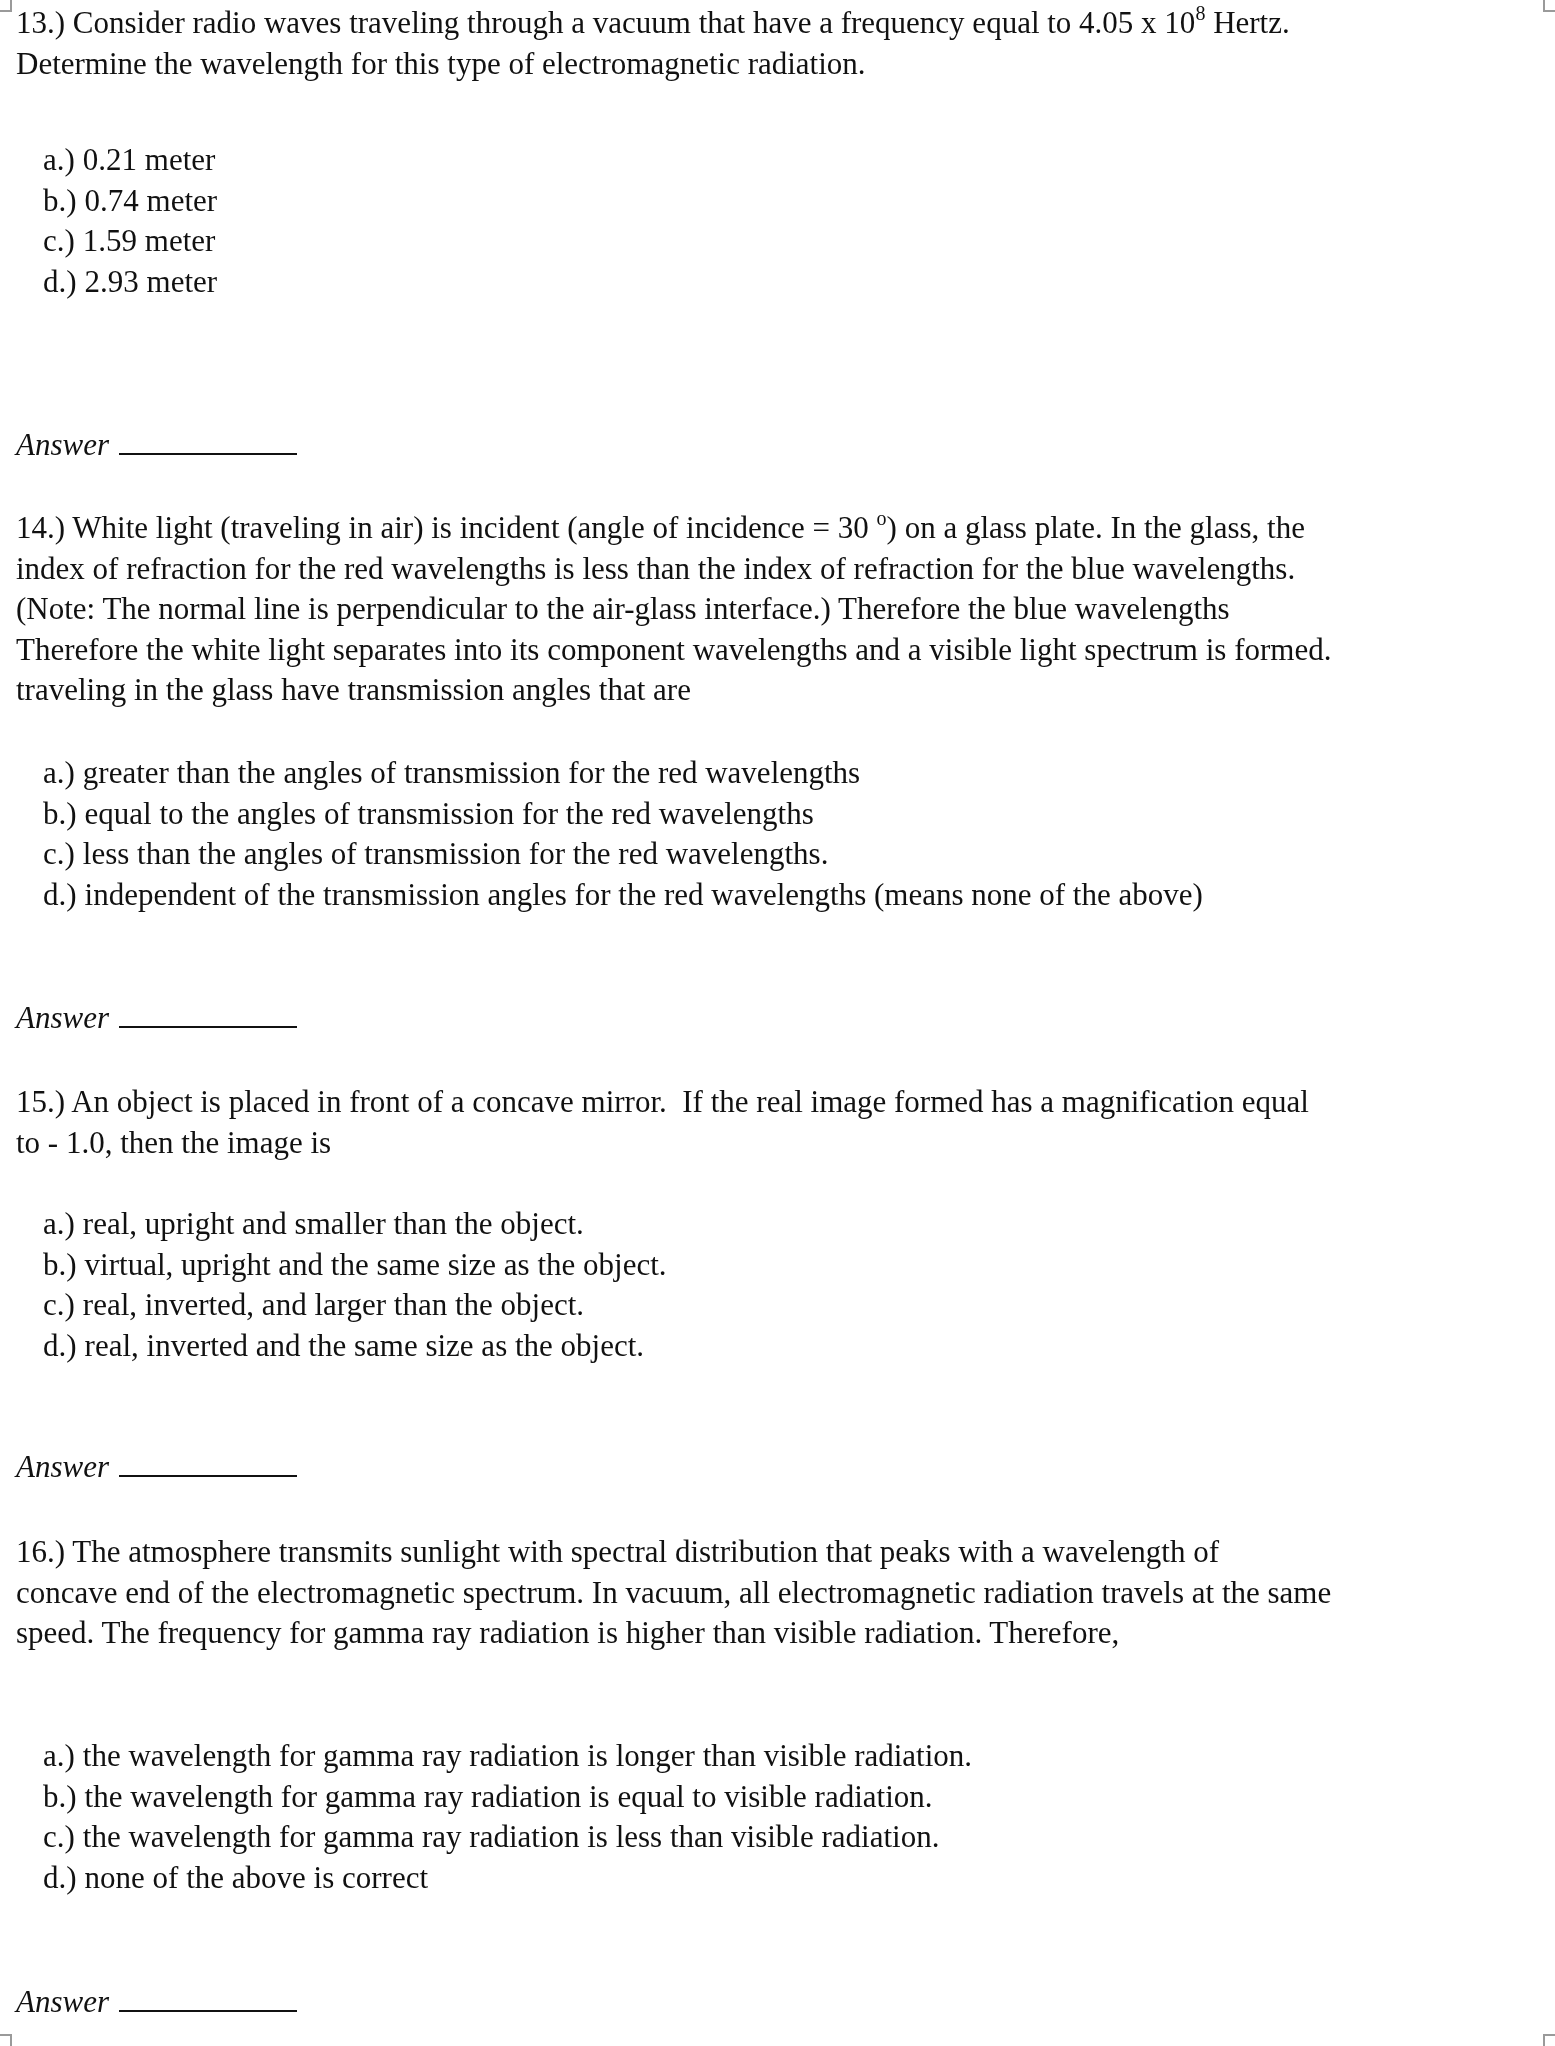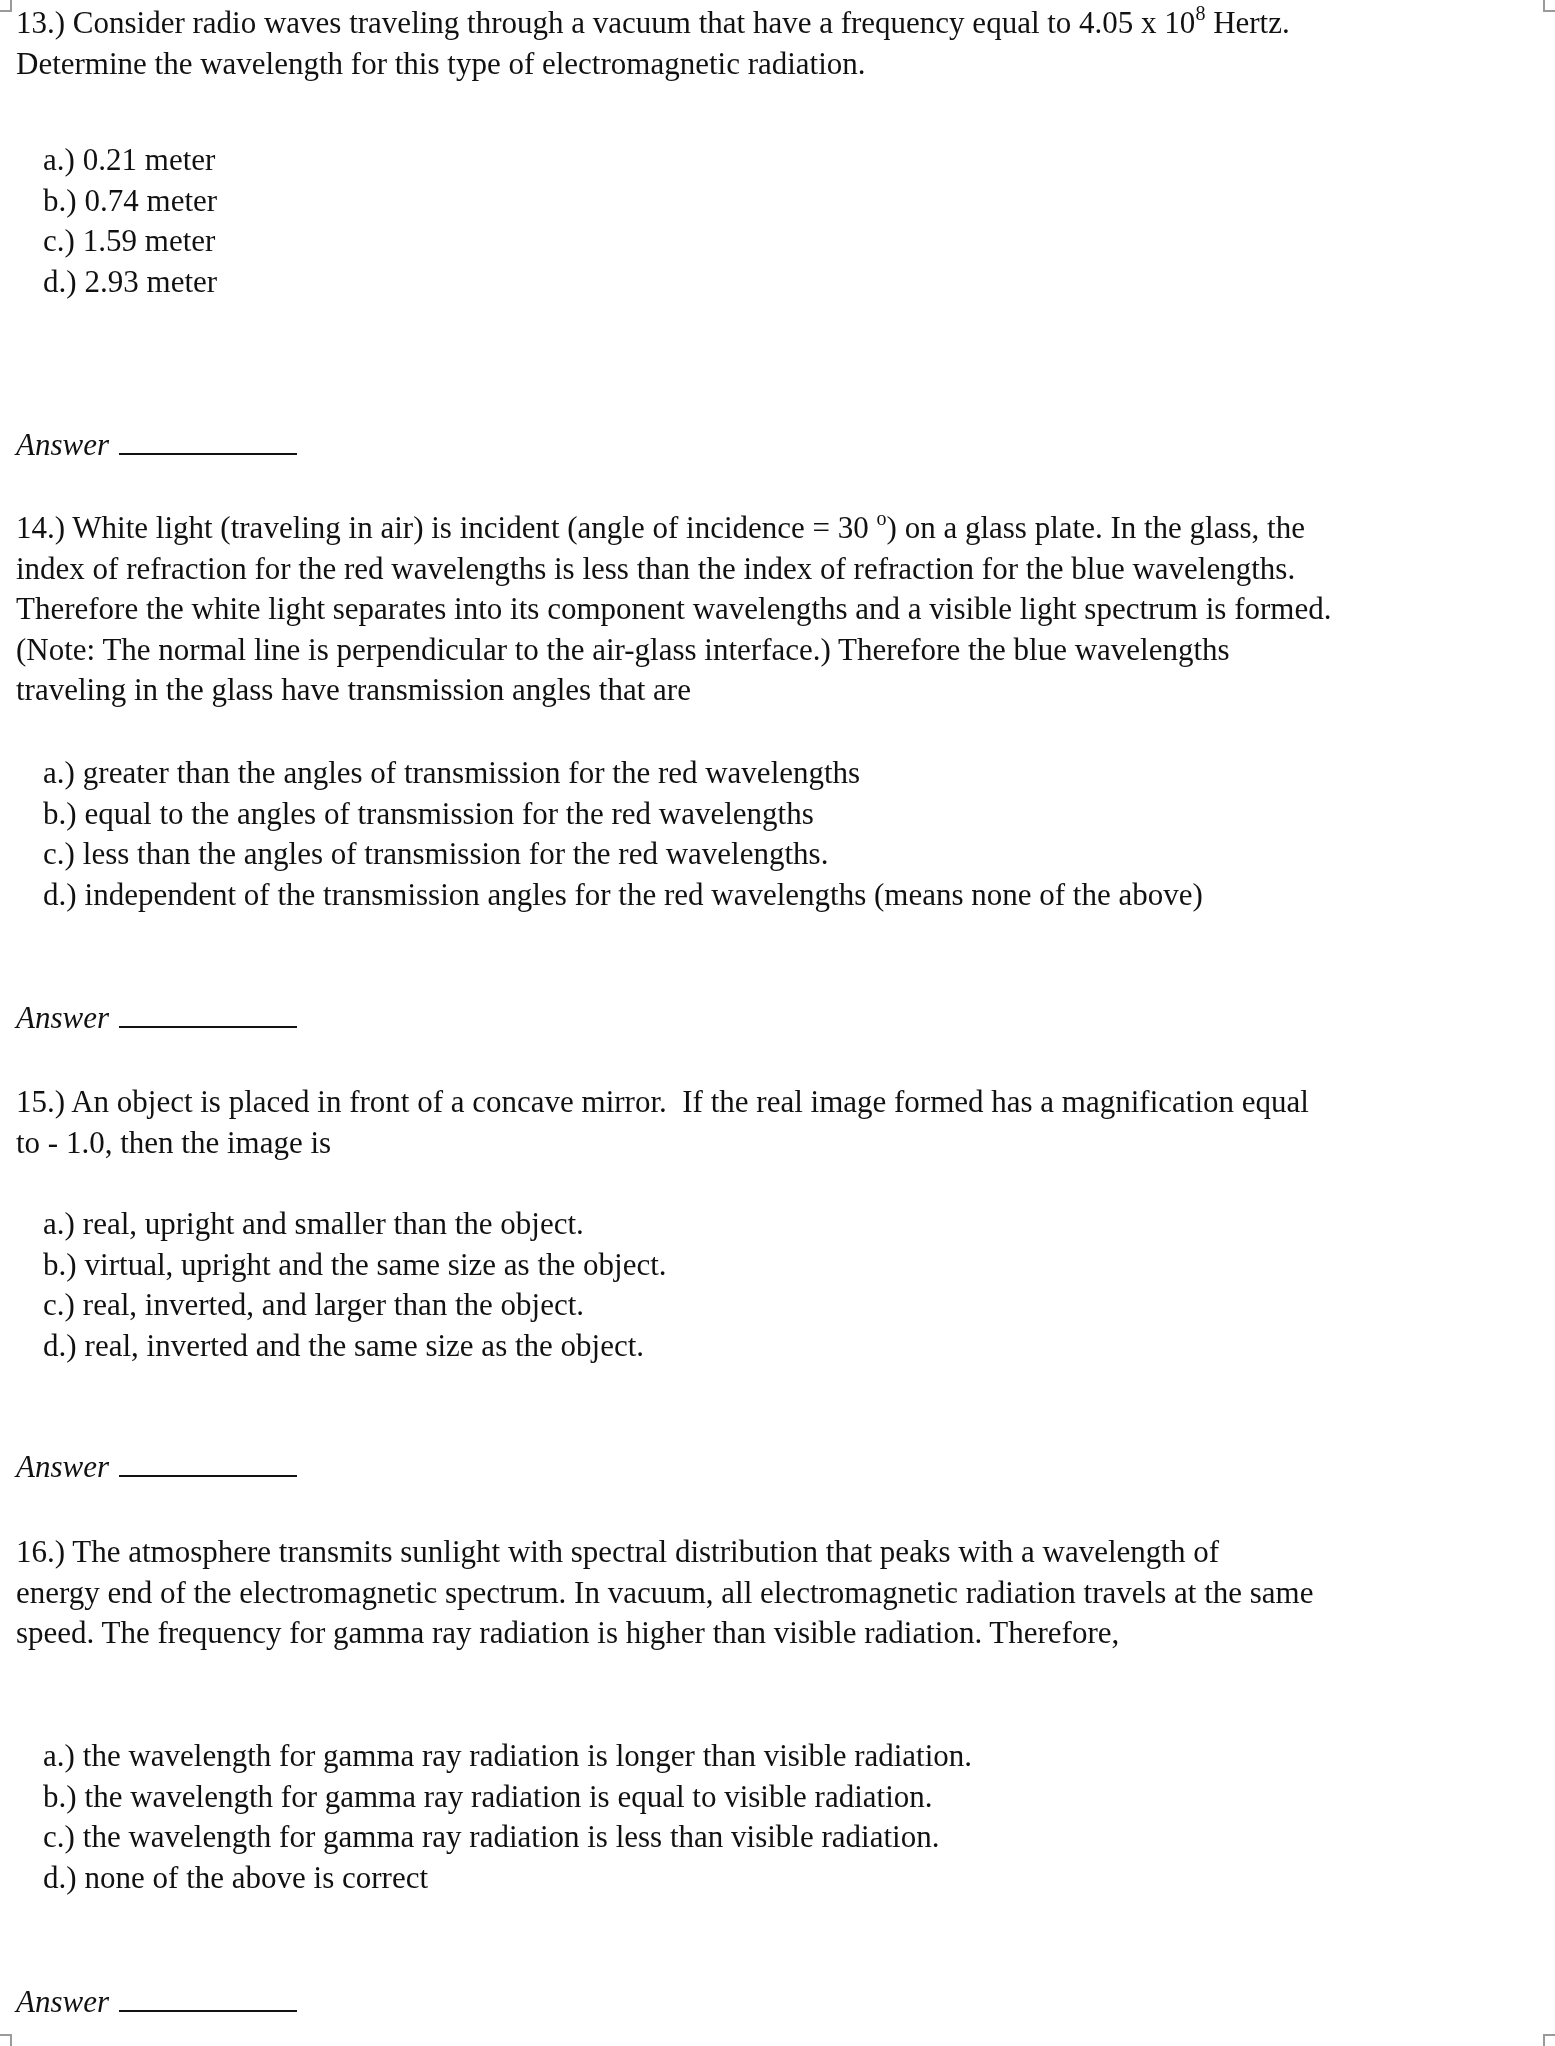--- a/index.html
+++ b/index.html
@@ -94,22 +94,22 @@
 </ul>
 <div class="answer" style="top:425px;">
   <span class="answer-label">Answer</span>
   <span class="answer-line"></span>
 </div>
 
 <div class="question" style="top:508px;">
   <p class="q-stem">
     <span class="line"><span>14.)</span> <span>White light (traveling in air) is incident (angle of incidence = 30 </span><sup>o</sup><span>) on a glass plate. In the glass, the</span></span>
     <span class="line"><span>index of refraction for the red wavelengths is less than the index of refraction for the blue wavelengths.</span></span>
+    <span class="line"><span>(Note: The normal line is perpendicular to the air-glass interface.) Therefore the blue wavelengths</span></span>
     <span class="line"><span>Therefore the white light separates into its component wavelengths and a visible light spectrum is formed.</span></span>
-    <span class="line"><span>(Note: The normal line is perpendicular to the air-glass interface.) Therefore the blue wavelengths</span></span>
     <span class="line"><span>traveling in the glass have transmission angles that are</span></span>
   </p>
 </div>
 <ul class="options question" style="top:753px; left:16px;">
   <li><span class="opt-letter">a.)</span><span>greater than the angles of transmission for the red wavelengths</span></li>
   <li><span class="opt-letter">b.)</span><span>equal to the angles of transmission for the red wavelengths</span></li>
   <li><span class="opt-letter">c.)</span><span>less than the angles of transmission for the red wavelengths.</span></li>
   <li><span class="opt-letter">d.)</span><span>independent of the transmission angles for the red wavelengths (means none of the above)</span></li>
 </ul>
 <div class="answer" style="top:998px;">
@@ -130,21 +130,21 @@
   <li><span class="opt-letter">d.)</span><span>real, inverted and the same size as the object.</span></li>
 </ul>
 <div class="answer" style="top:1447px;">
   <span class="answer-label">Answer</span>
   <span class="answer-line"></span>
 </div>
 
 <div class="question" style="top:1532px;">
   <p class="q-stem">
     <span class="line"><span>16.)</span> <span>The atmosphere transmits sunlight with spectral distribution that peaks with a wavelength of</span></span>
-    <span class="line"><span>energy end of the electromagnetic spectrum. In vacuum, all electromagnetic radiation travels at the same</span></span>
+    <span class="line"><span>concave end of the electromagnetic spectrum. In vacuum, all electromagnetic radiation travels at the same</span></span>
     <span class="line"><span>speed. The frequency for gamma ray radiation is higher than visible radiation. Therefore,</span></span>
   </p>
 </div>
 <ul class="options question" style="top:1736px; left:16px;">
   <li><span class="opt-letter">a.)</span><span>the wavelength for gamma ray radiation is longer than visible radiation.</span></li>
   <li><span class="opt-letter">b.)</span><span>the wavelength for gamma ray radiation is equal to visible radiation.</span></li>
   <li><span class="opt-letter">c.)</span><span>the wavelength for gamma ray radiation is less than visible radiation.</span></li>
   <li><span class="opt-letter">d.)</span><span>none of the above is correct</span></li>
 </ul>
 <div class="answer" style="top:1982px;">

